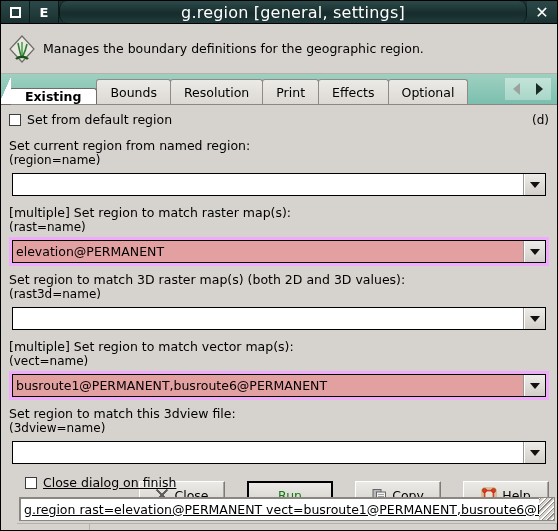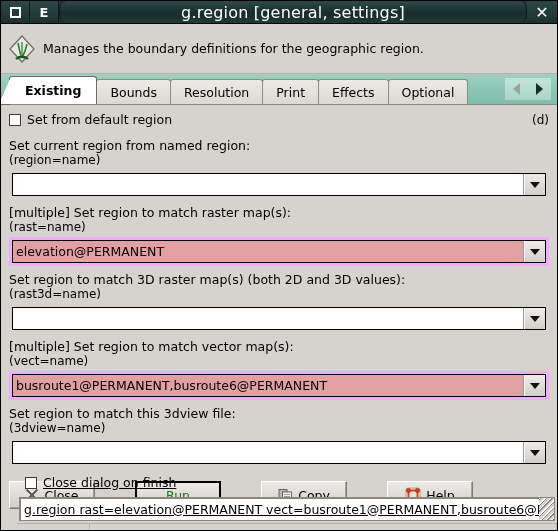--- a/index.html
+++ b/index.html
@@ -116,21 +116,21 @@
     border-top-left-radius: 3px;
     border-top-right-radius: 3px;
     margin-right: -1px;
     cursor: pointer;
     white-space: nowrap;
     box-sizing: border-box;
   }
   .tab.active {
     background: #ffffff;
     font-weight: bold;
-    height: 28px;
+    height: 16px;
     z-index: 3;
     border-color: #6f6c67;
     padding: 0 15px;
   }
   .tab.active::before {
     content: "";
     position: absolute;
     left: -11px;
     bottom: -1px;
     width: 12px;
@@ -226,22 +226,22 @@
   .combo-btn .dn {
     width: 0; height: 0;
     border-left: 5px solid transparent;
     border-right: 5px solid transparent;
     border-top: 6px solid #111;
   }
 
   
   .btnrow {
     display: flex;
-    justify-content: flex-start;
-    gap: 40px;
+    justify-content: flex-end;
+    gap: 22px;
     margin-top: 14px;
   }
   .btn {
     min-width: 86px;
     height: 28px;
     display: flex;
     align-items: center;
     justify-content: center;
     gap: 5px;
     padding: 0 10px;

